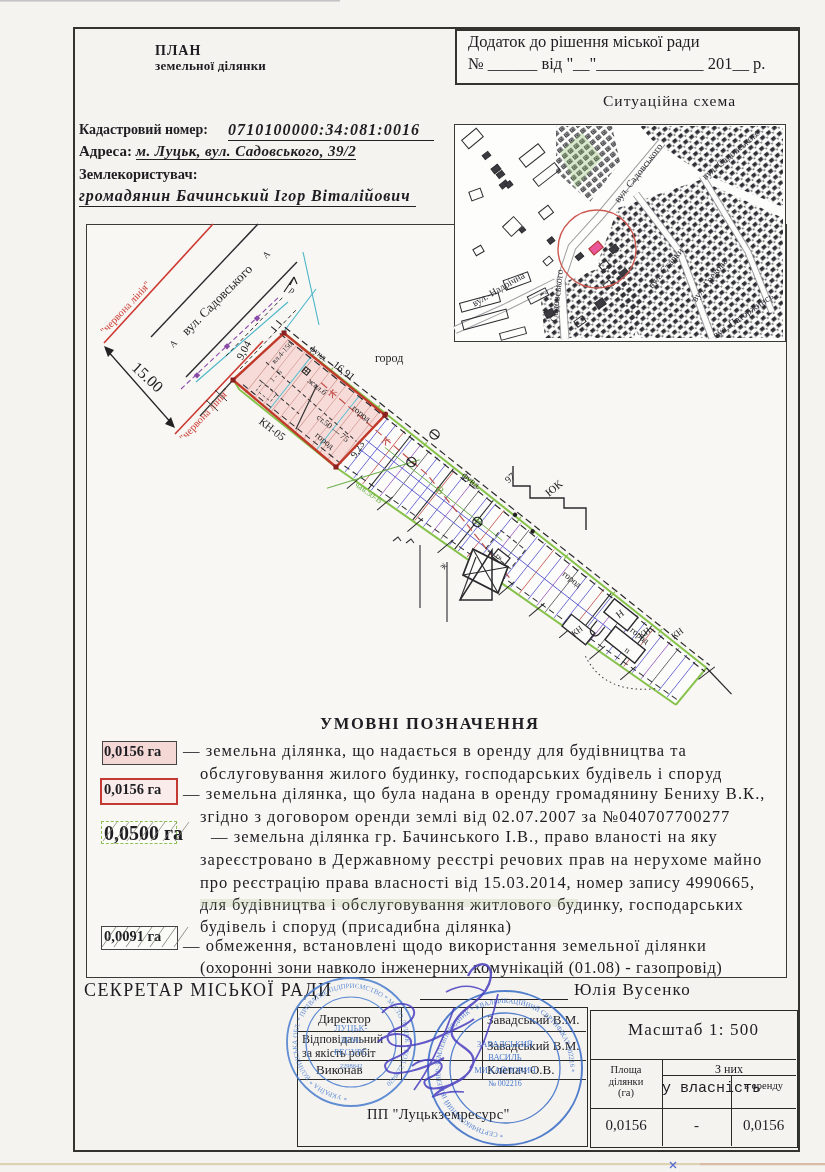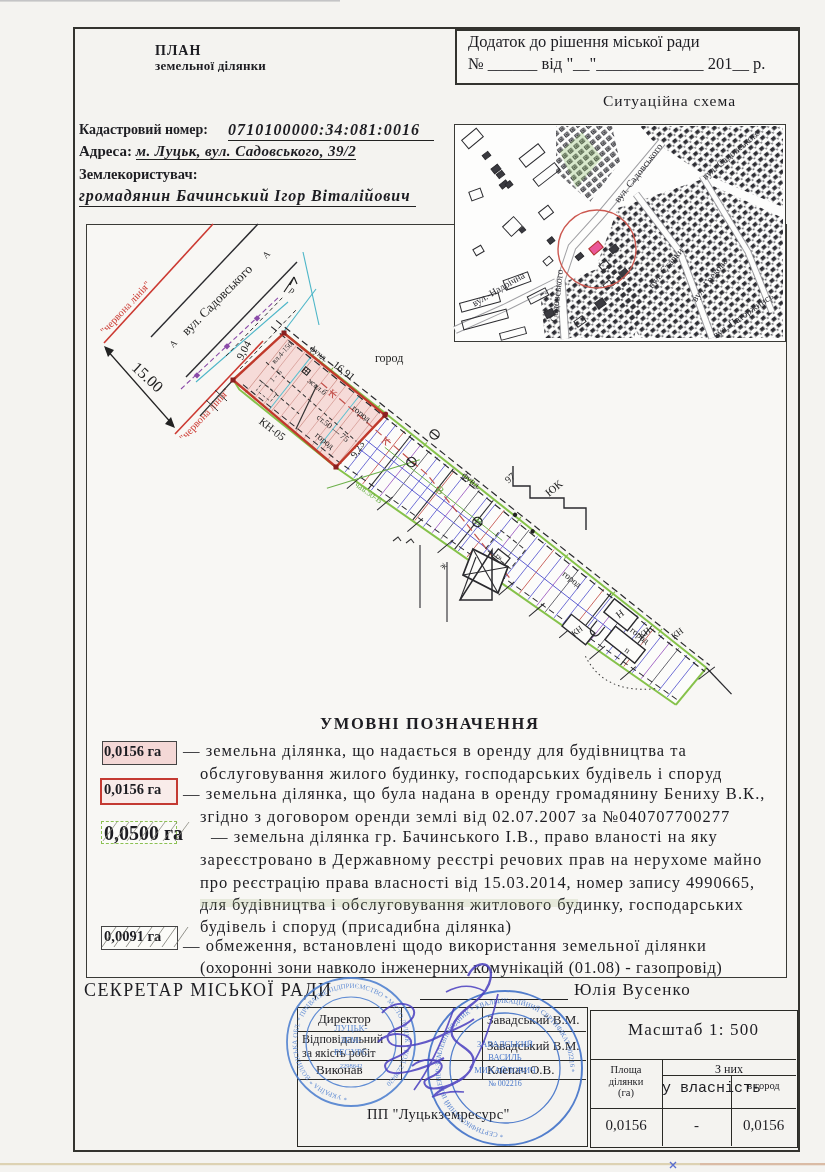--- a/index.html
+++ b/index.html
@@ -63,21 +63,21 @@
 <div class="ab" style="left:590px;top:1010px;width:206px;height:136px;border:1.8px solid #2a2a26;"></div>
 <div class="t" style="left:628px;top:1020px;font-size:17px;letter-spacing:1.2px;">Масштаб  1: 500</div>
 <div class="ab" style="left:590px;top:1059px;width:206px;border-bottom:1.5px solid #2a2a26;"></div>
 <div class="ab" style="left:662px;top:1075px;width:134px;border-bottom:1.5px solid #2a2a26;"></div>
 <div class="ab" style="left:590px;top:1108px;width:206px;border-bottom:1.5px solid #2a2a26;"></div>
 <div class="ab" style="left:662px;top:1059px;height:87px;border-left:1.5px solid #2a2a26;"></div>
 <div class="ab" style="left:731px;top:1075px;height:71px;border-left:1.5px solid #2a2a26;"></div>
 <div class="t" style="left:590px;top:1064px;width:72px;text-align:center;font-size:10.5px;line-height:11.5px;">Площа<br>ділянки<br>(га)</div>
 <div class="t" style="left:662px;top:1062px;width:134px;text-align:center;font-size:12px;">З них</div>
 <div class="t" style="left:662px;top:1080px;width:69px;text-align:center;font-size:15px;font-family:Liberation Mono, monospace;">у власність</div>
-<div class="t" style="left:731px;top:1080px;width:65px;text-align:center;font-size:10.5px;">в город</div>
+<div class="t" style="left:731px;top:1080px;width:65px;text-align:center;font-size:10.5px;">в оренду</div>
 <div class="t" style="left:590px;top:1117px;width:72px;text-align:center;font-size:15px;">0,0156</div>
 <div class="t" style="left:662px;top:1117px;width:69px;text-align:center;font-size:15px;">-</div>
 <div class="t" style="left:731px;top:1117px;width:65px;text-align:center;font-size:15px;">0,0156</div>
 <svg width="825" height="1172" viewBox="0 0 825 1172">
 <defs>
 <pattern id="bld" width="7.7" height="7.7" patternUnits="userSpaceOnUse" patternTransform="rotate(-40)">
         <rect x="0.6" y="0.9" width="4.6" height="3.7" fill="#2e2e34"></rect>
         <rect x="5.6" y="5" width="1.6" height="1.4" fill="#44444a"></rect>
       </pattern>
 <pattern id="bld2" width="7.5" height="7.5" patternUnits="userSpaceOnUse" patternTransform="rotate(-40)">

